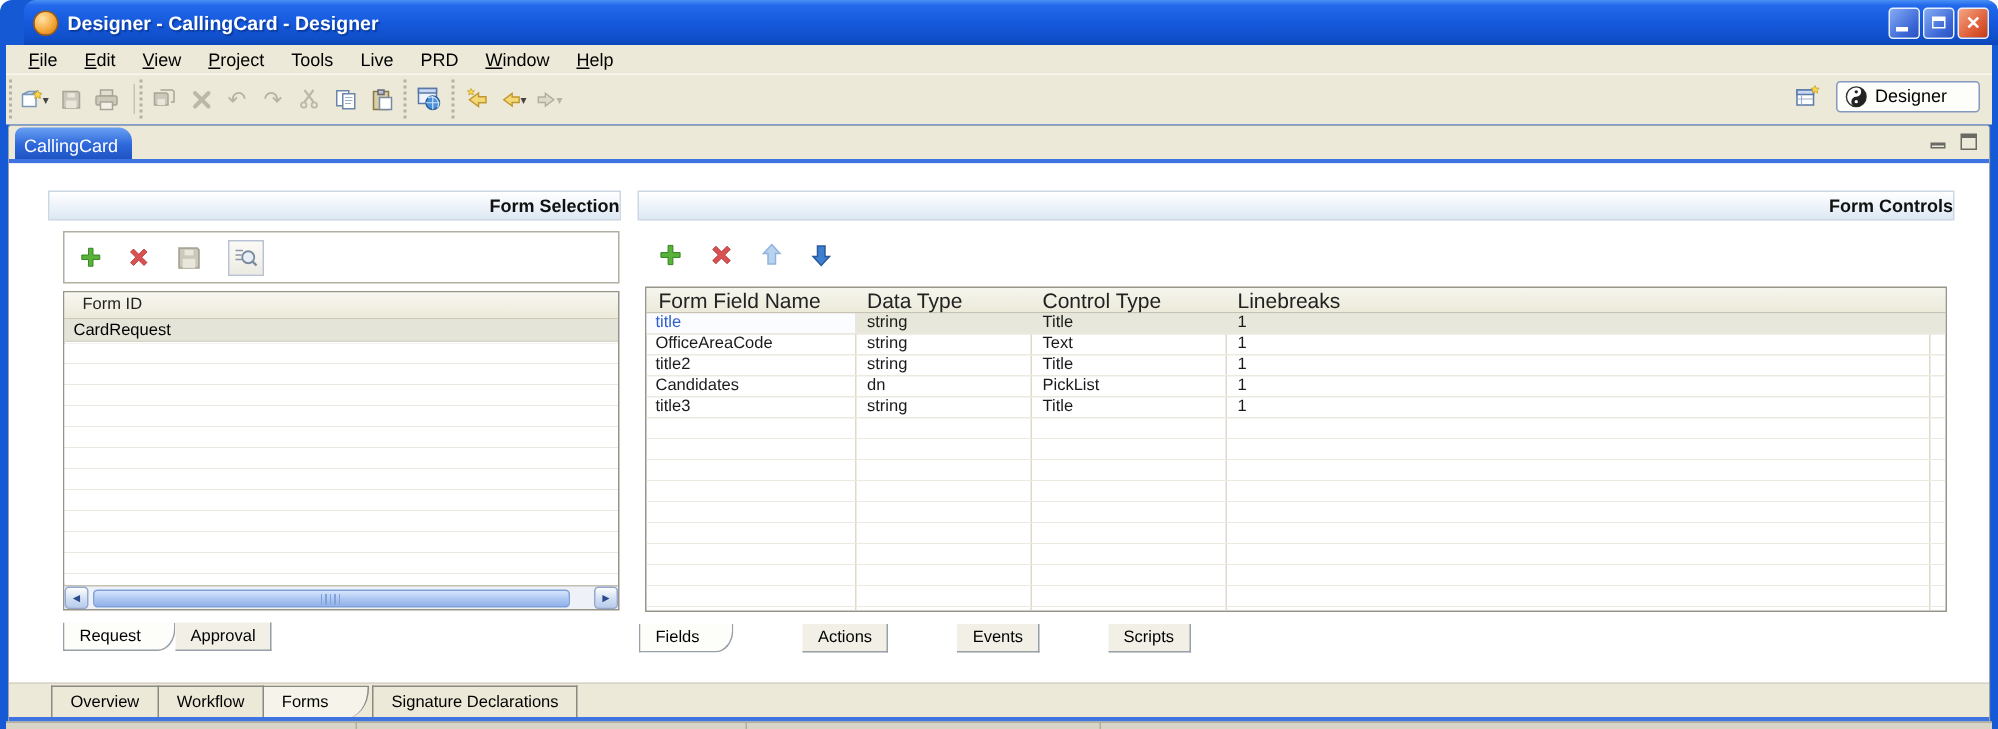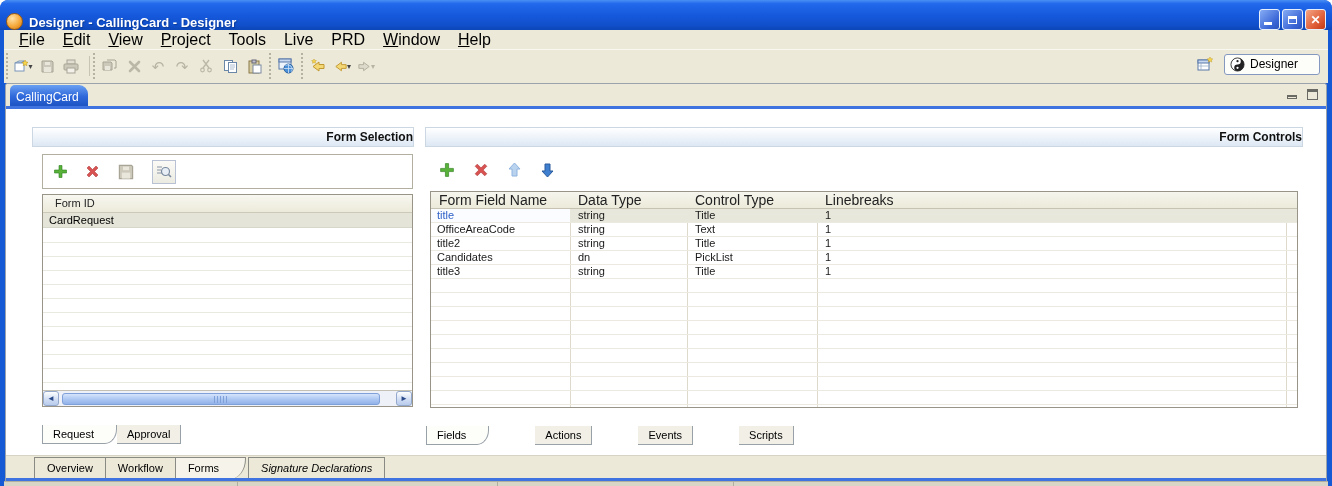--- a/index.html
+++ b/index.html
@@ -1,36 +1,36 @@
 <!DOCTYPE html>
 <html><head>
 <meta charset="utf-8">
 <style>
   * { margin:0; padding:0; box-sizing:border-box; }
   body { font-family:"Liberation Sans", sans-serif; background:#fff; }
   .window { position:relative; width:1332px; height:486px; background:#1659d5; border-radius:8px 8px 0 0; overflow:hidden; }
 
   
-  .titlebar { position:absolute; top:0; left:0; right:0; height:30px;
+  .titlebar { position:absolute; top:0; left:16px; right:0; height:30px;
     background:linear-gradient(180deg,#4a90f4 0%,#2269ec 12%,#1659dd 50%,#1150cc 82%,#0c47b8 100%);
-    border-radius:8px 8px 0 0; display:flex; align-items:flex-end; padding:0 6px; }
+    border-radius:8px 8px 0 0; display:flex; align-items:center; padding:0 6px; }
   .app-icon { width:17px; height:17px; border-radius:50%;
     background:radial-gradient(circle at 35% 30%, #ffe2a8, #f5a93a 55%, #cc7210); border:1px solid #9a5a10; }
   .win-title { color:#fff; font-weight:bold; font-size:13px; margin-left:6px; text-shadow:1px 1px 1px #0a3a9a; }
   .win-ctrls { margin-left:auto; display:flex; gap:2px; }
   .tbtn { width:21px; height:21px; border-radius:3px; border:1px solid #e8f0fc;
     display:flex; align-items:center; justify-content:center; position:relative; }
   .tbtn.min, .tbtn.max { background:linear-gradient(135deg,#86acf4,#3a66d6 70%,#2a52bc); }
   .tbtn.close { background:linear-gradient(135deg,#f4a584,#e0603a 60%,#c43a14); color:#fff; font-size:12px; font-weight:bold; }
   .glyph-min { position:absolute; left:4px; bottom:4px; width:8px; height:3px; background:#fff; }
   .glyph-max { width:9px; height:8px; border:1px solid #fff; border-top:3px solid #fff; }
 
   
   .chrome { position:absolute; top:30px; left:4px; right:4px; height:53px; background:#ece9d8; }
-  .menubar { height:19px; display:flex; align-items:center; padding-left:6px; font-size:16px; color:#000; }
+  .menubar { height:19px; display:flex; align-items:center; padding-left:6px; font-size:12px; color:#000; }
   .mi { padding:1px 9px; cursor:default; }
   .toolbar { height:33px; display:flex; align-items:center; border-top:1px solid #f8f7f0; padding-left:2px; }
   .tgroup { display:flex; align-items:center; height:26px; padding:0 3px; border-left:2px dotted #b6b2a2; }
   .tool { width:24px; height:24px; display:flex; align-items:center; justify-content:center; border-radius:2px; }
   .tool .txt { font-size:15px; line-height:1; }
   .dis-txt { color:#b8b4a4; }
   .caret { font-size:8px; color:#444; margin-left:-1px; }
   .caret.dis { color:#b8b4a4; }
   .sep-line { width:1px; height:20px; background:#c8c4b4; margin:0 3px; }
   .persp { position:absolute; right:8px; top:22px; display:flex; align-items:center; gap:6px; }
@@ -75,21 +75,21 @@
     border-top:1px solid #c4c0b2; display:flex; align-items:center; }
   .sbtn { width:16px; height:15px; border:1px solid #93a8cc; border-radius:3px;
     background:linear-gradient(180deg,#fdfefe,#cfdcf3 60%,#b8ccec); color:#2a4a8a; font-size:8px;
     display:flex; align-items:center; justify-content:center; }
   .sbtn.right { margin-left:auto; }
   .sthumb { position:absolute; left:19px; right:32px; top:2px; height:12px; border:1px solid #7fa0d8; border-radius:3px;
     background:linear-gradient(180deg,#d5e4fc,#abc6f1 55%,#92b2e9); }
   .sgrip { position:absolute; left:50%; top:2px; margin-left:-7px; width:14px; height:7px;
     background:repeating-linear-gradient(90deg,#7fa0d8 0 1px,transparent 1px 3px); }
 
-  .btabs { display:flex; margin-left:10px; margin-top:18px; font-size:11px; }
+  .btabs { display:flex; margin-left:10px; margin-top:8px; font-size:11px; }
   .p-right .btabs { margin-left:1px;gap:46px; }
   .btab { height:19px; line-height:18px; padding:0 10px; border:1px solid #98a0a8; border-top:none; background:#f1efe6; }
   .btab + .btab { border-left:none; }
   .btab.sel { background:#fdfdfa; border-bottom-right-radius:12px 15px; padding-right:22px; }
 
   .fc-toolrow { display:flex; align-items:center; gap:18px; margin:11px 0 0 14px; height:24px; }
   .fc-table { position:relative; margin-left:5px; margin-top:9px; width:868px; height:217px;
     border:1px solid #989488; background:#fff; overflow:hidden; }
   .colsep { position:absolute; top:0; bottom:0; width:1px; background:#dddacb; }
   .fc-thead { position:relative; height:17px; background:linear-gradient(180deg,#f6f5ee,#ecead9);
@@ -108,21 +108,21 @@
   .fc-row.sel .c1 { background:#fafcff; color:#3060c8; }
   .fc-empty { position:absolute; left:0; right:0; top:87px; bottom:0;
     background:repeating-linear-gradient(180deg, transparent 0 13px, #ece9e0 13px 14px); }
 
   
   .pages { position:absolute; left:0; right:0; bottom:3px; height:23px; background:#ece9d8;
     border-top:1px solid #d6d2c4; display:flex; padding-left:28px; font-size:11px; }
   .ptab { height:22px; line-height:21px; padding:0 12px; border:1px solid #8a8a84; border-bottom:none; background:#ece9d8; margin-top:1px; }
   .ptab + .ptab { border-left:none; }
   .ptab.sel { background:#f6f4ea; border-bottom-right-radius:16px 20px; padding-right:26px; }
-  .ptab.after-sel { border-left:1px solid #8a8a84; margin-left:2px;font-style:italic; }
+  .ptab.after-sel { border-left:1px solid #8a8a84; margin-left:2px; }
   .selline { position:absolute; left:0; right:0; bottom:0; height:3px; background:#3f74e0; }
 
   .bottom-strip { position:absolute; left:4px; right:4px; top:481px; height:5px; background:#d8d4c6; border-top:1px solid #b2ae9e; }
   .bdiv { position:absolute; top:0; bottom:0; width:1px; background:#b2ae9e; }
 
   u { text-decoration:underline; }
   svg { display:block; }
 </style>
 </head>
 <body>

